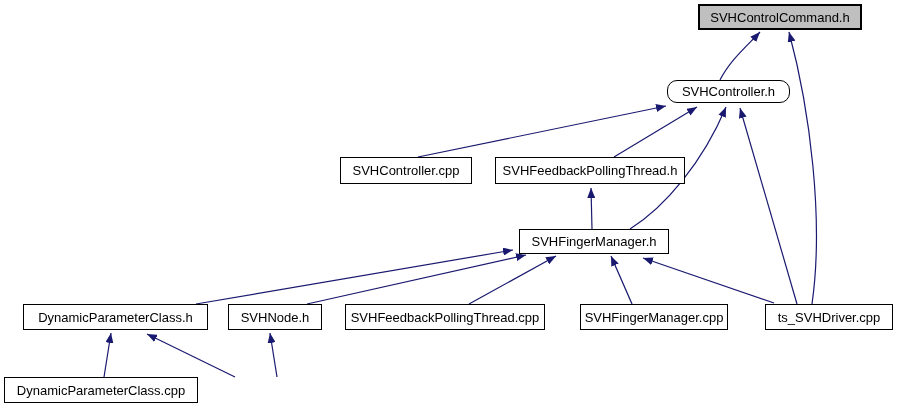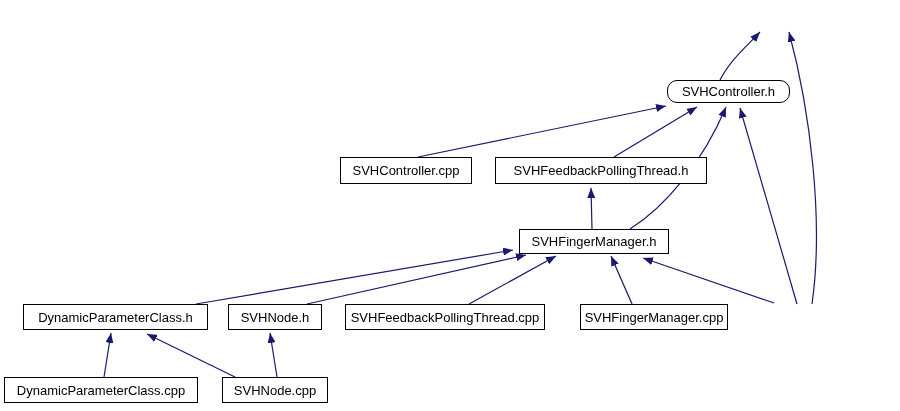--- a/index.html
+++ b/index.html
@@ -57,43 +57,46 @@
       <path d="M196,304 L513,250" class="edge" marker-end="url(#arrow)"></path>
       <path d="M307,304 L526,255" class="edge" marker-end="url(#arrow)"></path>
       <path d="M469,304 L556,256" class="edge" marker-end="url(#arrow)"></path>
       <path d="M632,304 L611,256" class="edge" marker-end="url(#arrow)"></path>
       <path d="M774,303 L643,258" class="edge" marker-end="url(#arrow)"></path>
       <path d="M104,377 L111,333" class="edge" marker-end="url(#arrow)"></path>
       <path d="M235,377 L147,334" class="edge" marker-end="url(#arrow)"></path>
       <path d="M277,377 L270,333" class="edge" marker-end="url(#arrow)"></path>
     </svg>
 
+  <div class="node highlighted" style="left: 698px; top: 4px; width: 164px; height: 26px;">
+      <span>SVHControlCommand.h</span>
+    </div>
   <div class="node" style="left: 667px; top: 80px; width: 123px; height: 23px; border-radius: 10px;">
       <span>SVHController.h</span>
     </div>
   <div class="node" style="left: 340px; top: 157px; width: 132px; height: 27px; justify-content: center;">
       <span>SVHController.cpp</span>
     </div>
-  <div class="node" style="left: 495px; top: 157px; width: 212px; height: 27px;">
+  <div class="node" style="left: 495px; top: 157px; width: 190px; height: 27px;">
       <span>SVHFeedbackPollingThread.h</span>
     </div>
   <div class="node" style="left: 23px; top: 304px; width: 185px; height: 26px;">
       <span>DynamicParameterClass.h</span>
     </div>
   <div class="node" style="left: 519px; top: 229px; width: 150px; height: 25px;">
       <span>SVHFingerManager.h</span>
     </div>
   <div class="node" style="left: 228px; top: 304px; width: 94px; height: 26px;">
       <span>SVHNode.h</span>
     </div>
   <div class="node" style="left: 345px; top: 304px; width: 200px; height: 26px;">
       <span>SVHFeedbackPollingThread.cpp</span>
     </div>
   <div class="node" style="left: 580px; top: 304px; width: 148px; height: 26px;">
       <span>SVHFingerManager.cpp</span>
     </div>
+  <div class="node" style="left: 765px; top: 304px; width: 128px; height: 26px;">
+      <span>ts_SVHDriver.cpp</span>
+    </div>
   <div class="node" style="left: 4px; top: 377px; width: 194px; height: 26px; align-items: center;">
       <span>DynamicParameterClass.cpp</span>
-    </div>
-  <div class="node" style="left: 222px; top: 377px; width: 106px; height: 26px;">
-      <span>SVHNode.cpp</span>
     </div>
 </div>
 
 </body></html>

